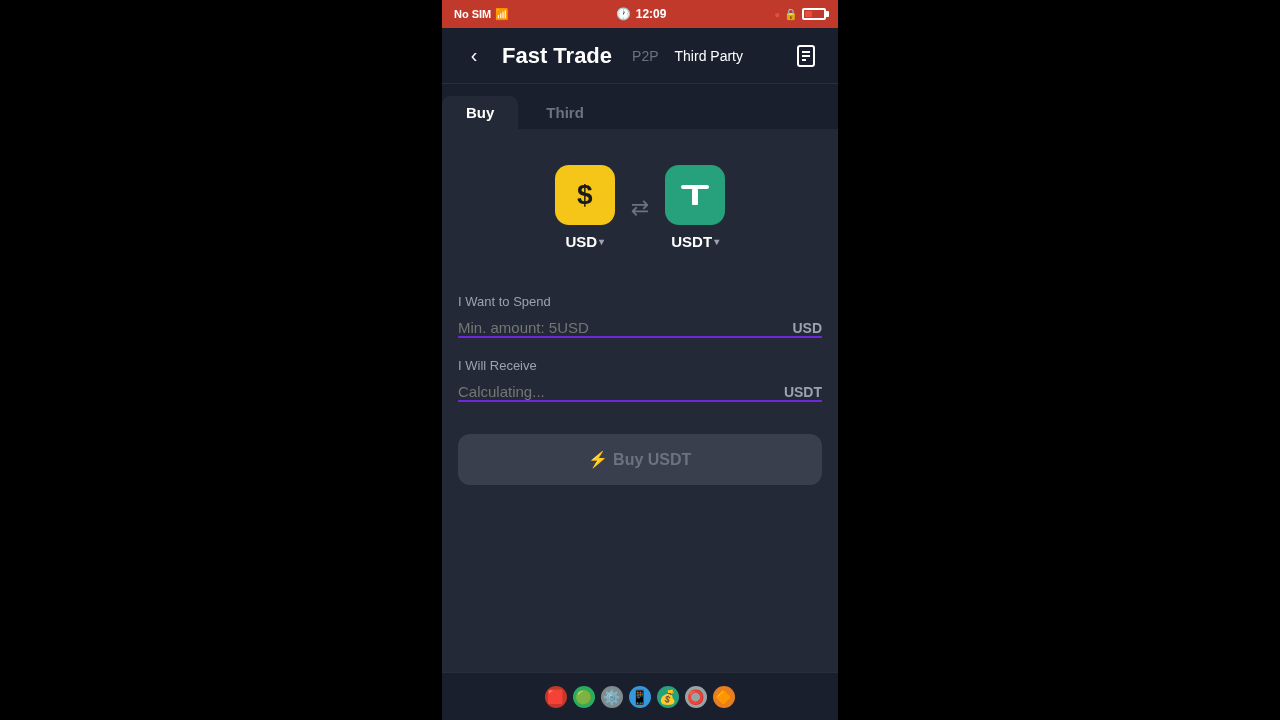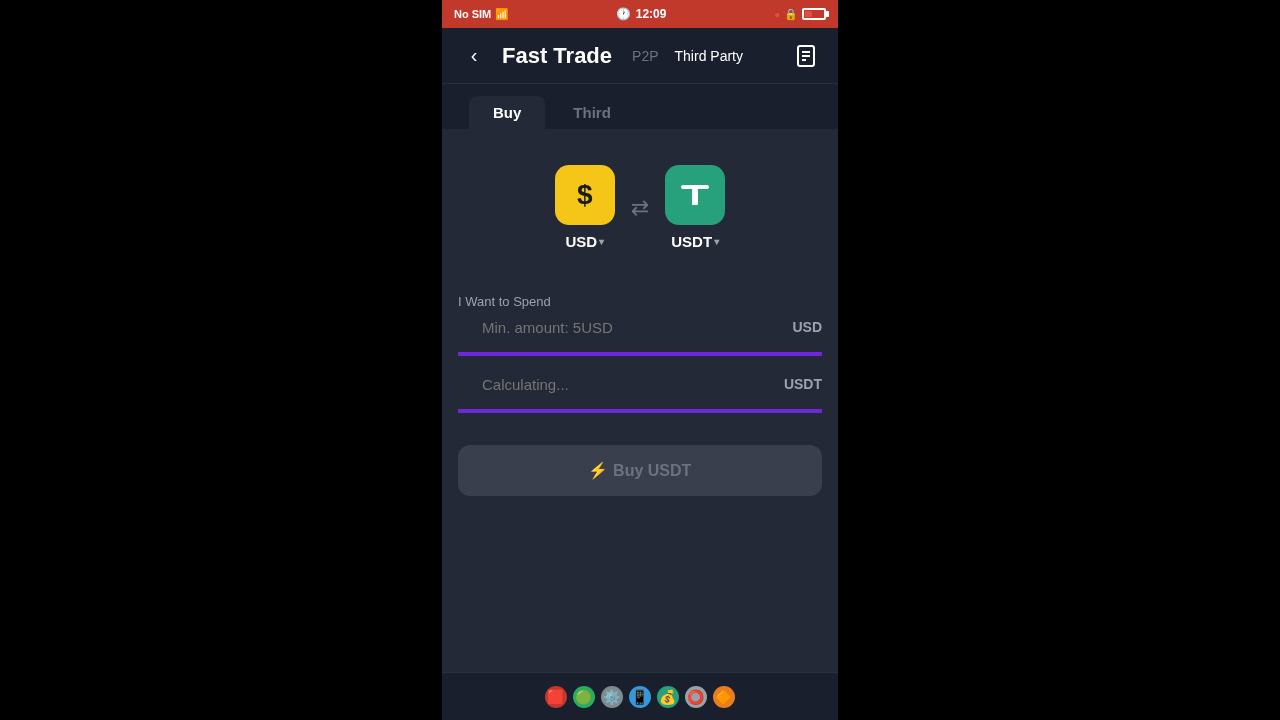--- a/index.html
+++ b/index.html
@@ -149,21 +149,21 @@
 
     .header-icon svg {
       width: 24px;
       height: 24px;
     }
 
     
     .tabs {
       display: flex;
       background: #1a1f2e;
-      padding: 12px 27px 0;
+      padding: 12px 0 0;
       gap: 4px;
     }
 
     .tab {
       padding: 8px 24px;
       border-radius: 8px 8px 0 0;
       font-size: 15px;
       font-weight: 600;
       cursor: pointer;
       color: #6b7280;
@@ -242,34 +242,33 @@
       display: flex;
       align-items: center;
       justify-content: center;
       color: #6b7280;
       font-size: 22px;
     }
 
     
     .input-section {
       margin-bottom: 20px;
-      border-bottom: 4px solid #6d28d9;
-      padding-bottom: 16px;
+      border-bottom: 2px solid #6d28d9;
     }
 
     .input-label {
       font-size: 13px;
       color: #9ca3af;
       margin-bottom: 10px;
     }
 
     .input-row {
       display: flex;
+      align-items: center;
       justify-content: space-between;
-      margin-left: 24px;
     }
 
     .input-field {
       flex: 1;
       background: transparent;
       border: none;
       outline: none;
       font-size: 15px;
       color: #6b7280;
       font-family: inherit;
@@ -397,20 +396,21 @@
 
     <div class="input-section">
       <div class="input-label">I Want to Spend</div>
       <div class="input-row">
         <input class="input-field" type="text" placeholder="Min. amount: 5USD" style="">
         <span class="input-currency">USD</span>
       </div>
     </div>
 
     <div class="input-section">
+      <div class="input-label">I Will Receive</div>
       <div class="input-row">
         <input class="input-field" type="text" placeholder="Calculating..." style="">
         <span class="input-currency">USDT</span>
       </div>
     </div>
 
     <button class="buy-btn">
       <span>⚡ Buy USDT</span>
     </button>
 

